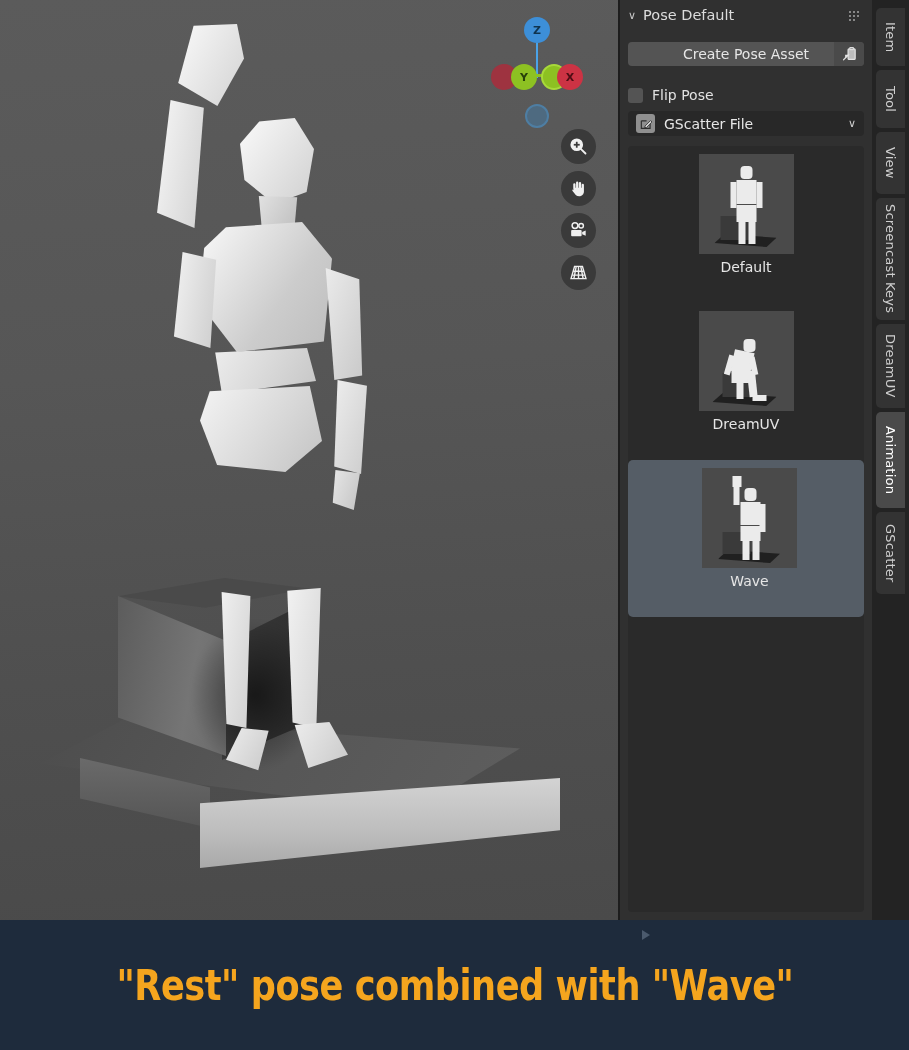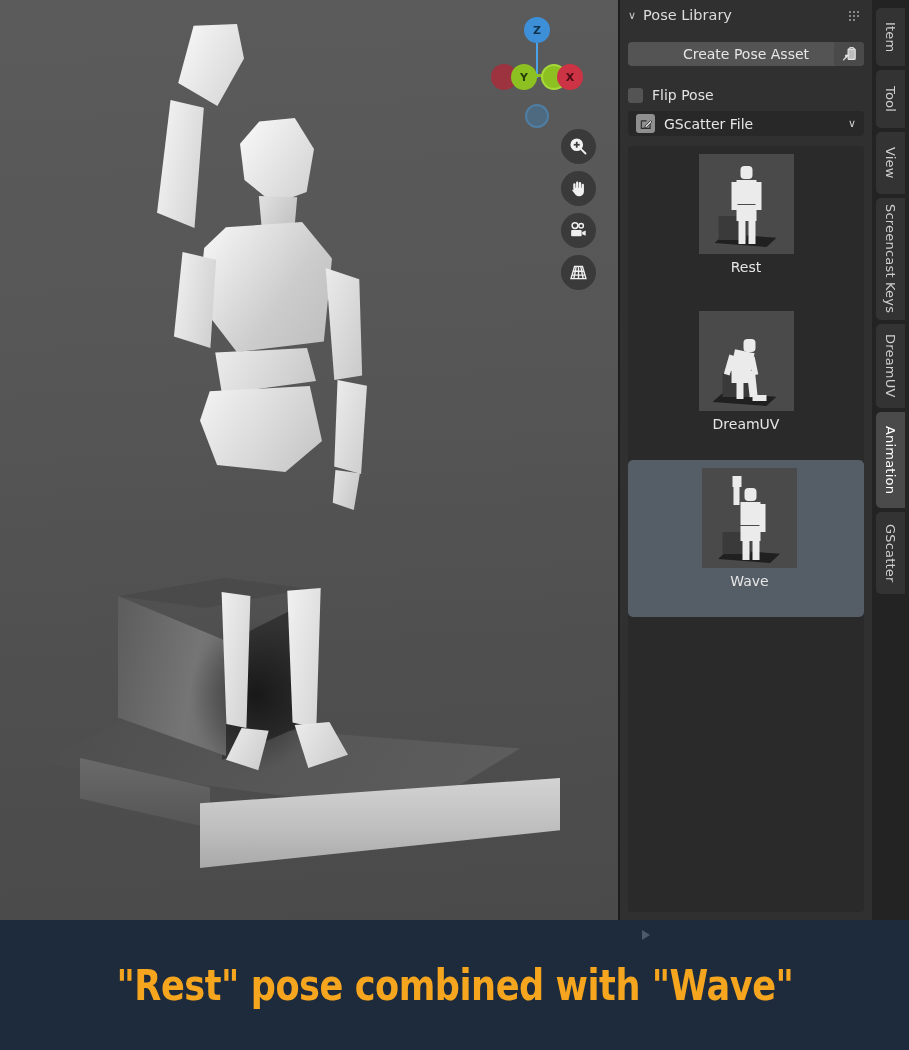--- a/index.html
+++ b/index.html
@@ -292,21 +292,21 @@
           <path d="M6 10.5h12M5 15h14M12 5v14M9.4 5L6.7 19M14.6 5l2.7 14"></path>
         </svg>
       </div>
     </div>
   </div>
 
   <div class="sidebar">
 
     <div class="panel-header">
       <span class="chev">∨</span>
-      <span>Pose Library</span>
+      <span>Pose Default</span>
       <span class="grip">
         <i></i>
           <i></i>
           <i></i>
           <i></i>
           <i></i>
           <i></i>
           <i></i>
           <i></i>
       </span>
@@ -338,39 +338,39 @@
           <path d="M10.5 15.5l9.3-9.3 2.3 2.3-9.3 9.3-3 .7z" fill="#f0f0f0" stroke="#2e2e2e" stroke-width="1.6"></path>
         </svg>
       </span>
       <span>GScatter File</span>
       <span class="dd-caret">∨</span>
     </div>
   </div>
 
   <div class="asset-area">
 
-
-
     <div class="asset-item">
       <div class="thumb">
         <div class="mini" style="top:6px;width:95px;height:95px;">
           <div class="plat" style="left:16px;top:74px;width:62px;height:13px;
                clip-path:polygon(16% 0%,100% 28%,84% 100%,0% 70%);"></div>
-          <div class="box" style="left:20px;top:56px;width:28px;height:24px;"></div>
+          <div class="box" style="left:22px;top:56px;width:30px;height:24px;"></div>
           <div class="p" style="left:42px;top:6px;width:12px;height:13px;border-radius:4px;"></div>
           <div class="p" style="left:38px;top:20px;width:20px;height:24px;"></div>
-          <div class="p" style="left:38px;top:45px;width:20px;height:16px;"></div>
-          <div class="p" style="left:33px;top:22px;width:6px;height:28px;"></div>
-          <div class="p" style="left:57px;top:22px;width:6px;height:28px;"></div>
-          <div class="p" style="left:40px;top:61px;width:7px;height:23px;"></div>
-          <div class="p" style="left:50px;top:61px;width:7px;height:23px;"></div>
+          <div class="p" style="left:38px;top:45px;width:20px;height:17px;"></div>
+          <div class="p" style="left:32px;top:22px;width:6px;height:26px;"></div>
+          <div class="p" style="left:58px;top:22px;width:6px;height:26px;"></div>
+          <div class="p" style="left:40px;top:62px;width:7px;height:22px;"></div>
+          <div class="p" style="left:50px;top:62px;width:7px;height:22px;"></div>
         </div>
       </div>
-      <div class="asset-label">Rest</div>
-    </div>
+      <div class="asset-label">Default</div>
+    </div>
+
+
 
     <div class="asset-item">
       <div class="thumb">
         <div class="mini" style="top:6px;width:95px;height:95px;">
           <div class="plat" style="left:14px;top:76px;width:64px;height:13px;
                clip-path:polygon(16% 0%,100% 28%,84% 100%,0% 70%);"></div>
           <div class="box" style="left:24px;top:56px;width:30px;height:24px;"></div>
           <div class="p" style="left:45px;top:22px;width:12px;height:13px;border-radius:4px;"></div>
           <div class="p" style="left:34px;top:34px;width:20px;height:22px;transform:rotate(12deg);"></div>
           <div class="p" style="left:33px;top:54px;width:22px;height:12px;"></div>

